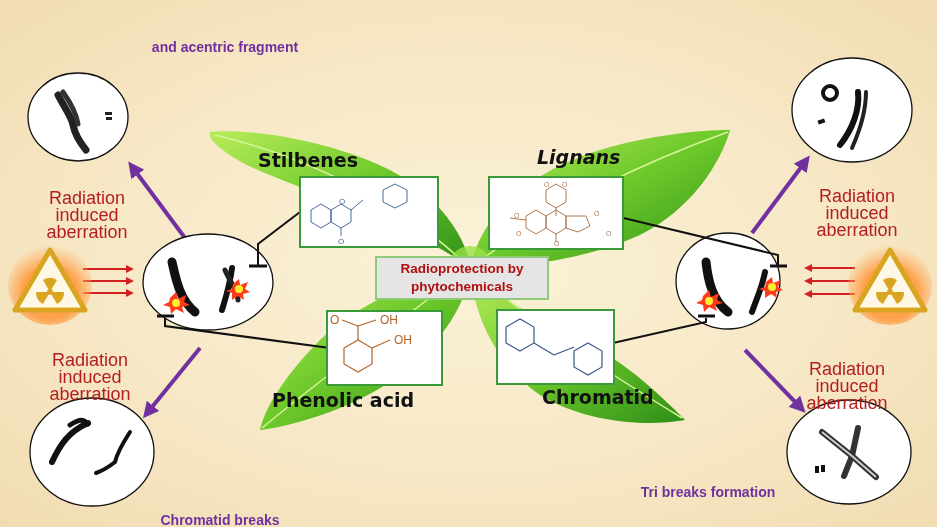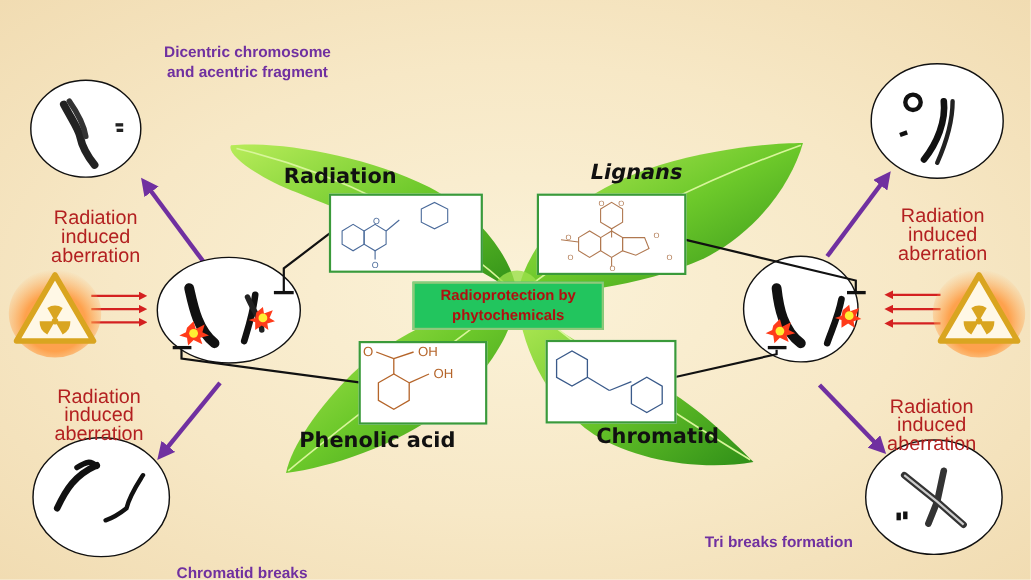--- a/index.html
+++ b/index.html
@@ -7,21 +7,21 @@
     width:937px; height:527px; position:relative; overflow:hidden;
     background: radial-gradient(ellipse at 50% 50%, #fbf2d8 0%, #f7e8c6 55%, #f1dcb2 100%);
     font-family: "Liberation Sans", sans-serif;
   }
   .abs { position:absolute; }
   svg.layer { position:absolute; left:0; top:0; width:937px; height:527px; }
   .title-purple { color:#7030a0; font-weight:bold; font-size:14px; text-align:center; line-height:18px; }
   .label-red { color:#b32020; font-size:18px; text-align:center; line-height:17px; }
   .group-title { color:#111; font-weight:bold; font-size:19px; font-family:"DejaVu Sans", sans-serif; }
   .center-box {
-    background:#22c55e; border:2px solid #8fc97a; color:#b01010;
+    background:#e5e5e5; border:2px solid #8fc97a; color:#b01010;
     font-weight:bold; font-size:13.5px; text-align:center; line-height:18px;
     padding:2px 6px;
   }
   .struct-box { background:#fff; border:2px solid #3a9a3a; }
 </style>
 </head>
 <body>
 
 <svg class="layer" viewBox="0 0 937 527">
   <defs>
@@ -205,32 +205,31 @@
   <svg width="115" height="72" viewBox="0 0 115 72">
     <g stroke="#3a5a8a" stroke-width="1.2" fill="none">
       <polygon points="8,16 22,8 36,16 36,32 22,40 8,32"></polygon>
       <line x1="36" y1="32" x2="56" y2="44"></line>
       <line x1="56" y1="44" x2="76" y2="36"></line>
       <polygon points="76,40 90,32 104,40 104,56 90,64 76,56"></polygon>
     </g>
   </svg>
 </div>
 
-<div class="abs group-title" style="left:258px;top:149px;">Radiation</div>
+<div class="abs group-title" style="left:258px;top:149px;">Stilbenes</div>
 <div class="abs group-title" style="left:537px;top:146px;font-style:italic;">Lignans</div>
 <div class="abs group-title" style="left:272px;top:389px;">Phenolic acid</div>
 <div class="abs group-title" style="left:542px;top:386px;">Chromatid</div>
 
 <div class="abs center-box" style="left:375px;top:256px;width:158px;">
   <div>Radioprotection by</div>
   <div>phytochemicals</div>
 </div>
 
 <div class="abs title-purple" style="left:130px;top:38px;width:190px;">
-  <div>Dicentric chromosome</div>
   <div>and acentric fragment</div>
 </div>
 <div class="abs title-purple" style="left:615px;top:47px;width:170px;">
 </div>
 <div class="abs title-purple" style="left:150px;top:479px;width:140px;margin-top:32px;">Chromatid breaks</div>
 <div class="abs title-purple" style="left:628px;top:483px;width:160px;">Tri breaks formation</div>
 
 <div class="abs label-red" style="left:22px;top:190px;width:130px;">
   <div>Radiation induced</div>
   <div>aberration</div>

